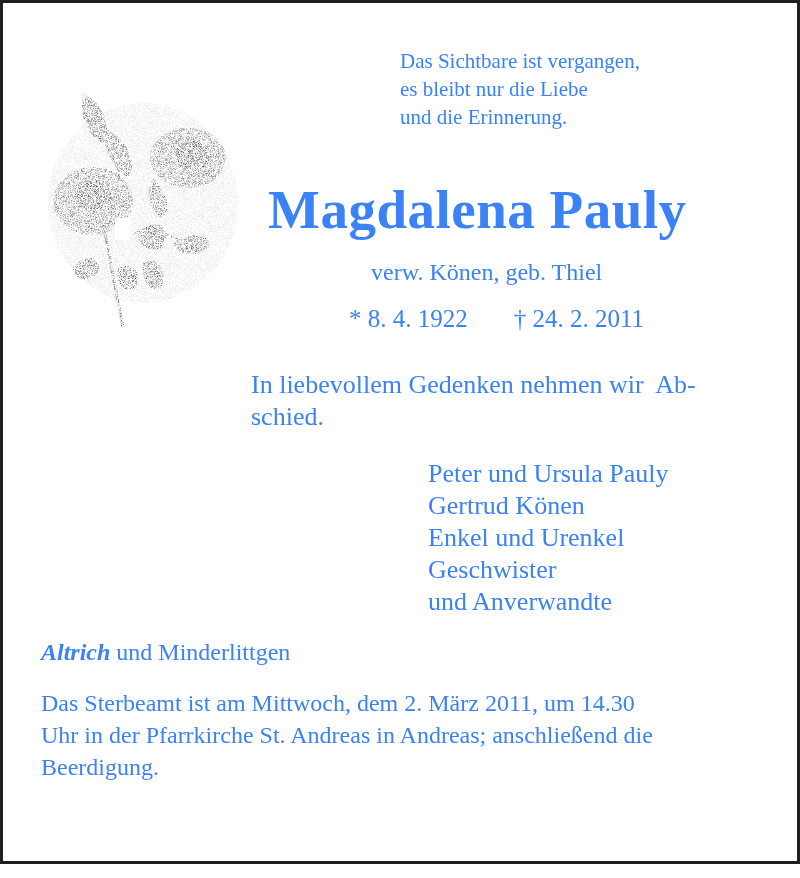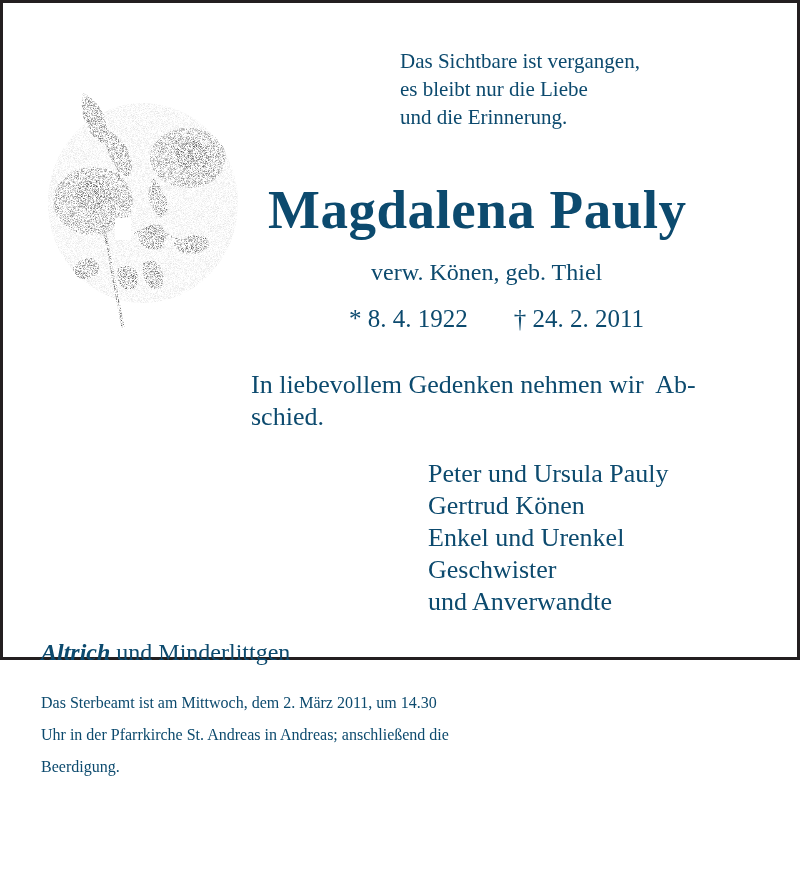--- a/index.html
+++ b/index.html
@@ -1,39 +1,39 @@
 <!DOCTYPE html>
 <html><head>
 <meta charset="utf-8">
 <style>
   html, body { margin: 0; padding: 0; background: #ffffff; }
   body { width: 800px; height: 878px; overflow: hidden; }
   .frame {
     position: absolute; left: 0; top: 0;
-    width: 800px; height: 660px;
+    width: 800px; height: 864px;
     box-sizing: border-box;
     border: 3px solid #231f20;
     background: #ffffff;
     font-family: "Liberation Serif", "DejaVu Serif", serif;
-    color: #0c4a6e;
+    color: #3b82f6;
   }
   .abs { position: absolute; white-space: nowrap; }
   .verse { left: 397px; top: 44px; font-size: 21px; line-height: 28px; }
   .verse div { height: 28px; }
   .name { left: 265px; top: 172px; font-size: 55px; font-weight: bold; letter-spacing: 0.5px; line-height: 70px; }
   .maiden { left: 368px; top: 254px; font-size: 24px; line-height: 30px; }
   .dates { left: 346px; top: 300px; font-size: 25px; line-height: 32px; }
   .dates .death { margin-left: 46px; }
   .farewell { left: 248px; top: 366px; font-size: 26px; line-height: 32px; white-space: normal; width: 530px; }
   .farewell .l1 { display: block; word-spacing: 0px; }
   .family { left: 425px; top: 455px; font-size: 26px; line-height: 32px; }
   .family div { height: 32px; }
   .place { left: 38px; top: 634px; font-size: 24px; line-height: 30px; }
   .place b { font-weight: bold; font-style: italic; }
-  .service { left: 38px; top: 684px; font-size: 16px; line-height: 32px; width: 725px; white-space: normal; }
+  .service { left: 38px; top: 684px; font-size: 24px; line-height: 32px; width: 725px; white-space: normal; }
   .service div { height: 32px; white-space: nowrap; }
   .prayer { left: 38px; top: 806px; font-size: 24px; line-height: 32px; }
   .rose { position: absolute; left: 40px; top: 80px; width: 205px; height: 255px; }
 </style>
 </head>
 <body>
 
 <div class="frame">
 
   <div class="abs verse">

